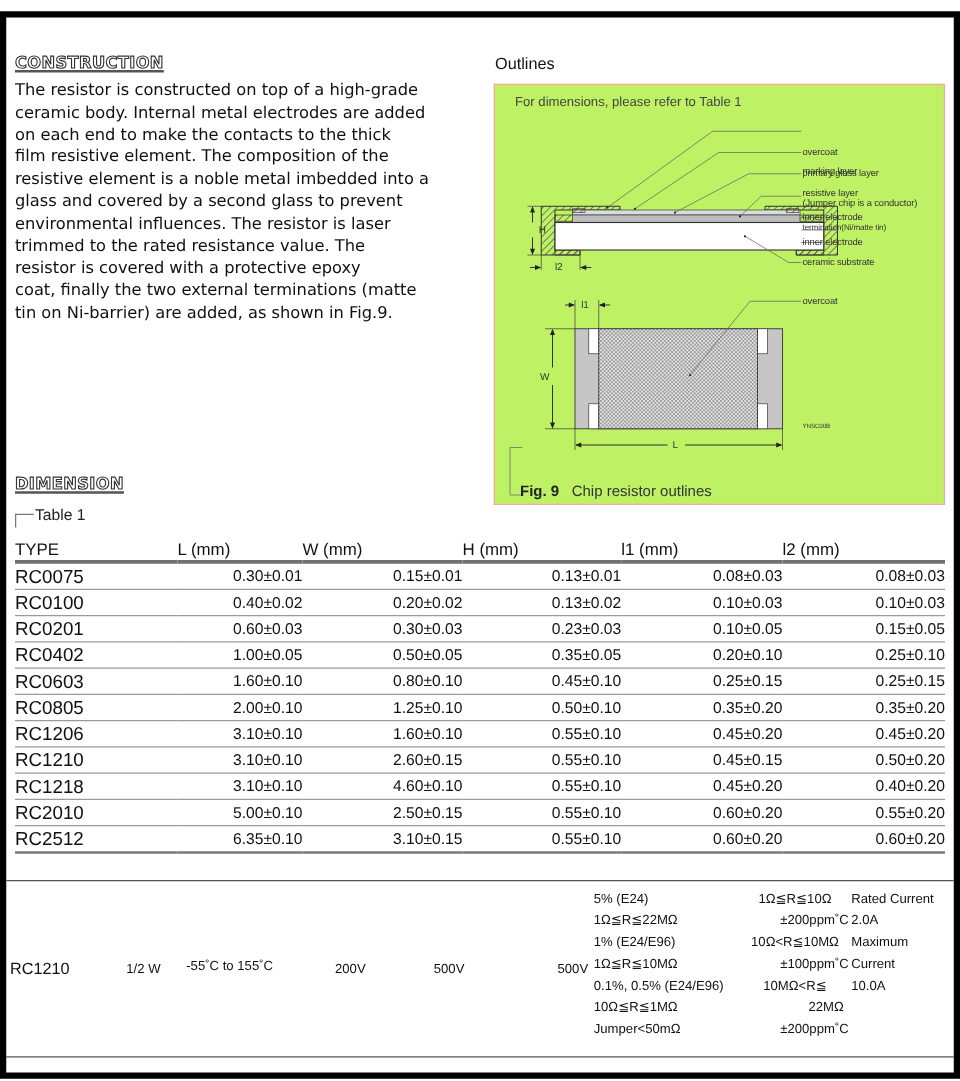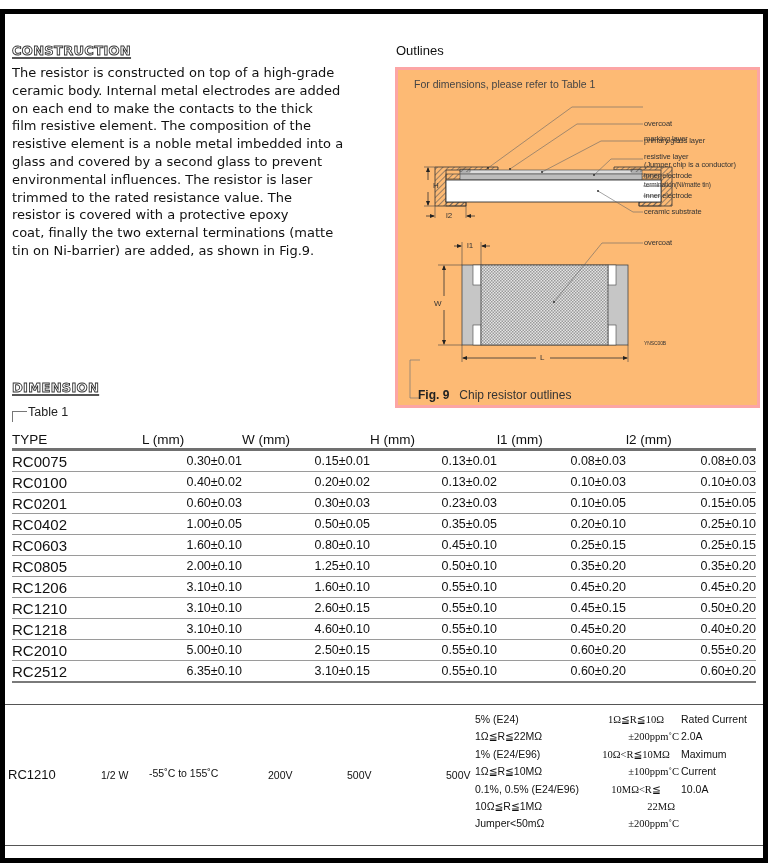--- a/index.html
+++ b/index.html
@@ -2,21 +2,21 @@
 <html><head>
 <meta charset="utf-8">
 <style>
   html,body{margin:0;padding:0;background:#fff;}
   body{width:768px;height:865px;position:relative;overflow:hidden;font-family:"DejaVu Sans","Liberation Sans",sans-serif;color:#111;}
   .frame{position:absolute;left:0;top:9px;width:758px;height:844px;border:5px solid #000;border-top-width:5px;background:#fff;}
   .abs{position:absolute;}
   .sec-head{font-family:"DejaVu Sans",sans-serif;font-weight:bold;font-size:13px;letter-spacing:0.3px;color:#fff;-webkit-text-stroke:0.9px #333;text-decoration:underline;text-decoration-color:#555;text-decoration-thickness:1.5px;text-underline-offset:2px;}
   .para{font-size:13px;line-height:17.8px;color:#111;width:375px;}
   .outlines-title{font-family:"Liberation Sans",sans-serif;font-weight:normal;font-size:13px;color:#111;}
-  .figbox{border:3px solid #fca5a5;background:#fdba74;}
+  .figbox{border:1px solid #fca5a5;background:#bef264;}
   .fig-note{font-family:"Liberation Sans",sans-serif;font-size:10.5px;color:#444;}
   .lbl{font-family:"Liberation Sans",sans-serif;font-size:7.5px;color:#333;white-space:nowrap;letter-spacing:-0.1px;}
   .fig-caption{font-family:"Liberation Sans",sans-serif;font-size:12px;color:#333;white-space:nowrap;}
   .fig-caption b{color:#222;}
   .table-label{font-family:"Liberation Sans",sans-serif;font-size:12.5px;color:#222;}
   table.dim{position:absolute;left:12px;top:430px;width:744px;border-collapse:collapse;font-family:"Liberation Sans",sans-serif;}
   table.dim th{font-weight:normal;font-size:13.5px;text-align:left;padding:0;height:18px;color:#111;border-bottom:3px solid #707070;}
   table.dim th:first-child{text-align:left;}
   table.dim td{font-size:12.5px;text-align:right;height:20px;padding:0;border-bottom:1px solid #9a9a9a;color:#111;}
   table.dim td:first-child{text-align:left;font-size:15px;}
@@ -289,21 +289,21 @@
   <div class="cell stack" style="left:470px;top:6px;width:110px;">
     <div>5% (E24)</div>
     <div>1Ω≦R≦22MΩ</div>
     <div>1% (E24/E96)</div>
     <div>1Ω≦R≦10MΩ</div>
     <div>0.1%, 0.5% (E24/E96)</div>
     <div>10Ω≦R≦1MΩ</div>
     <div>Jumper&lt;50mΩ</div>
   </div>
 
-  <div class="cell stack2" style="left:588px;top:6px;width:86px;font-family:Liberation Serif, serif;">
+  <div class="cell stack2" style="left:588px;top:6px;width:86px;">
     <div>1Ω≦R≦10Ω</div>
     <div style="text-align:right;">±200ppm˚C</div>
     <div>10Ω&lt;R≦10MΩ</div>
     <div style="text-align:right;">±100ppm˚C</div>
     <div>10MΩ&lt;R≦</div>
     <div style="text-align:right;padding-right:4px;">22MΩ</div>
     <div style="text-align:right;">±200ppm˚C</div>
   </div>
 
   <div class="cell stack" style="left:676px;top:6px;width:76px;">

